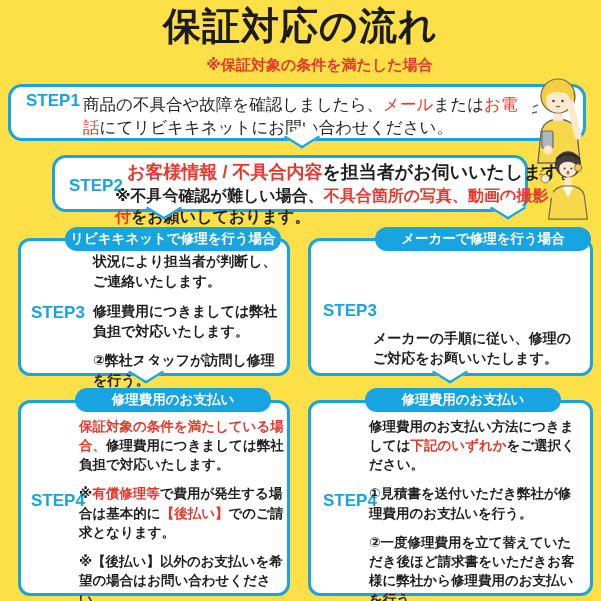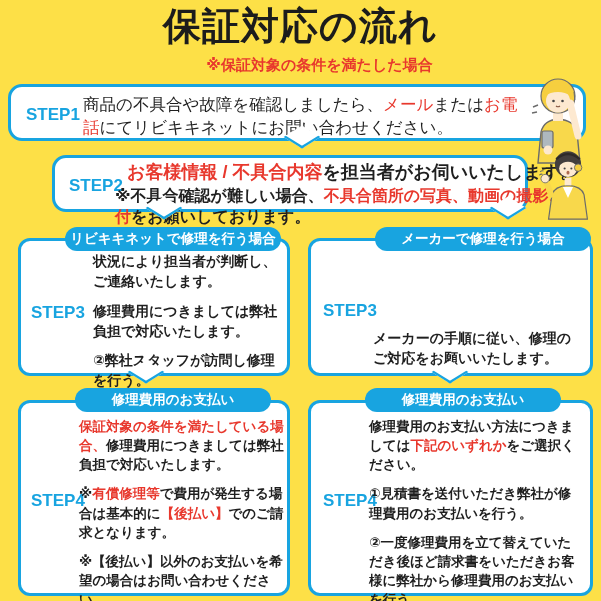--- a/index.html
+++ b/index.html
@@ -28,21 +28,21 @@
   .bubble{position:absolute;background:#fff;border:3px solid var(--blue);border-radius:14px;}
   .tail{position:absolute;bottom:-12px;width:26px;height:26px;background:#fff;
         border-right:3px solid var(--blue);border-bottom:3px solid var(--blue);
         transform:scaleY(.62) rotate(45deg);}
   .step-label{position:absolute;color:var(--blue);font-weight:bold;font-size:17px;letter-spacing:0;}
 
   
   .step1-box{left:8px;top:84px;width:578px;height:57px;}
   .step1-box .tail{left:278px;}
   .step1-text{position:absolute;left:72px;top:6px;width:450px;font-size:16.5px;font-weight:normal;line-height:1.38;}
-  .step1-box .step-label{left:15px;top:18px;}
+  .step1-box .step-label{left:15px;top:4px;}
 
   .step2-box{left:8px;top:155px;width:476px;height:57px;margin-left:44px;}
   .step2-box .tail.t-left{left:96px;}
   .step2-box .tail.t-right{left:440px;}
   .step2-box .step-label{left:14px;top:18px;}
   .step2-main{position:absolute;left:72px;top:3px;width:470px;font-size:18px;font-weight:bold;line-height:1.3;}
   .step2-note{position:absolute;left:60px;top:28px;width:478px;font-size:16px;font-weight:bold;line-height:1.3;}
 
   .red{color:var(--red);}
 

